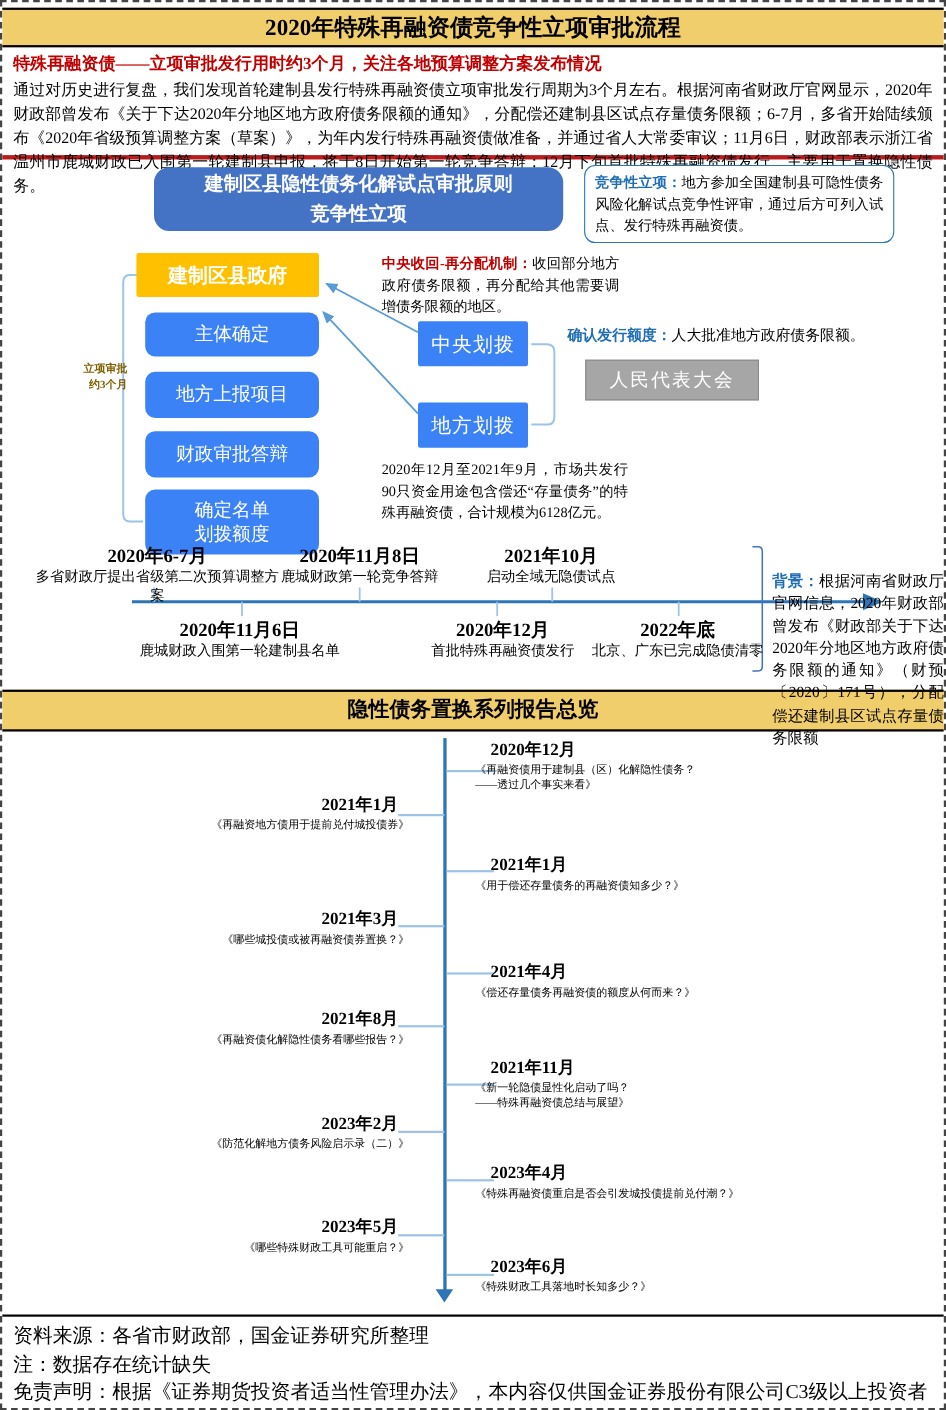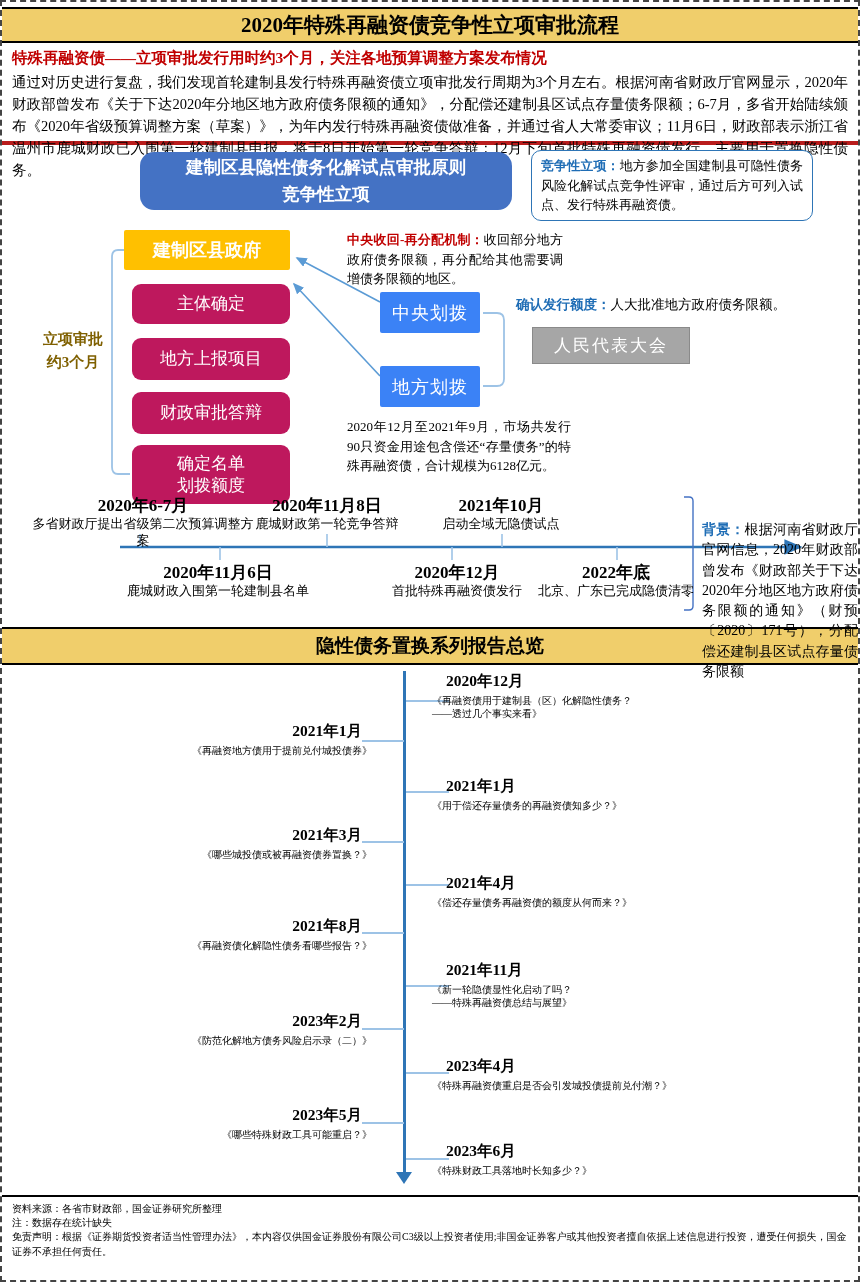--- a/index.html
+++ b/index.html
@@ -21,38 +21,38 @@
   #summary .body-text { font-size:14.5px; line-height:1.52; text-align:justify; }
 
   #flow { position:relative; height:482px; }
   #flow svg.overlay { position:absolute; left:0; top:0; pointer-events:none; }
 
   .abs { position:absolute; }
   .box { display:flex; align-items:center; justify-content:center; text-align:center;
          color:#fff; white-space:pre-line; }
   .box-main { left:138px; top:7px; width:372px; height:58px; background:#4472C4;
               border-radius:14px; font-size:17.5px; font-weight:bold; line-height:1.55; }
-  .box-step { left:130px; width:158px; background:#be185d; border-radius:9px; font-size:17px; line-height:1.25; }
+  .box-step { left:130px; width:158px; background:#3b82f6; border-radius:9px; font-size:17px; line-height:1.25; }
   .box-gold { left:122px; top:85px; width:166px; height:40px; background:#FFC000;
               font-size:18px; font-weight:bold; border-radius:2px; }
   .box-light { width:100px; height:41px; background:#3b82f6; font-size:18px; letter-spacing:1px; border-radius:2px; }
   .box-gray { left:530px; top:182px; width:158px; height:37px; background:#A6A6A6;
               border:1px solid #8a8a8a; font-size:17px; letter-spacing:2px; }
 
   .note { font-size:13px; line-height:1.5; text-align:justify; }
   .lbl-blue { color:#1F6DB5; font-weight:bold; }
   .lbl-red  { color:#C00000; font-weight:bold; }
   #competitive-note { left:529px; top:5px; width:282px; border:1.6px solid #2E75B6;
                       border-radius:10px; padding:5px 9px; background:#fff; }
   #redistribution-note { left:345px; top:85px; width:216px; }
   #quota-note { left:514px; top:150px; width:336px; font-size:13.5px; }
   #issuance-note { left:345px; top:272px; width:224px; }
   #background-note { left:700px; top:347px; width:156px; font-size:14px; line-height:1.45;margin-top:28px; }
-  #duration-label { left:28px; top:183px; width:86px; text-align:center; color:#7F6000;
-                    font-weight:bold; font-size:15px; line-height:1.5; white-space:pre-line; }
+  #duration-label { left:28px; top:183px; width:86px; text-align:right; color:#7F6000;
+                    font-weight:bold; font-size:10px; line-height:1.5; white-space:pre-line; }
 
   .tl { position:absolute; text-align:center; }
   .tl .d { font-weight:bold; font-size:17px; line-height:1.25; }
   .tl .t { font-size:13px; line-height:1.3; }
 
   #reports { position:relative; height:532px; border-bottom:2px solid #000; }
   .vline  { position:absolute; left:401px; top:6px; width:3px; height:502px; background:#2E75B6; }
   .varrow { position:absolute; left:394px; top:507px; width:0; height:0;
             border-left:8px solid transparent; border-right:8px solid transparent;
             border-top:12px solid #2E75B6; }
@@ -60,21 +60,21 @@
   .tick.r { left:404px; width:43px; }
   .tick.l { left:360px; width:42px; }
   .rep { position:absolute; }
   .rep .d { font-weight:bold; font-size:15.5px; margin-bottom:2px; }
   .rep .t { font-size:10px; line-height:1.32; white-space:pre-line; }
   .rep.right { left:430px; width:412px; text-align:left; }
   .rep.right .d { padding-left:14px; }
   .rep.left { left:16px; width:354px; text-align:right; }
   .rep.left .d { padding-right:10px; }
 
-  #footer { height:71px; padding:5px 10px 0 10px; font-size:10px; line-height:1.42; }
+  #footer { height:71px; padding:5px 10px 0 10px; font-size:18px; line-height:1.42; }
 </style>
 </head>
 <body>
 
 <div id="title-bar" class="gold-bar">2020年特殊再融资债竞争性立项审批流程</div>
 
 <div id="summary">
   <div class="head">特殊再融资债——立项审批发行用时约3个月，关注各地预算调整方案发布情况</div>
   <div class="body-text">通过对历史进行复盘，我们发现首轮建制县发行特殊再融资债立项审批发行周期为3个月左右。根据河南省财政厅官网显示，2020年财政部曾发布《关于下达2020年分地区地方政府债务限额的通知》，分配偿还建制县区试点存量债务限额；6-7月，多省开始陆续颁布《2020年省级预算调整方案（草案）》，为年内发行特殊再融资债做准备，并通过省人大常委审议；11月6日，财政部表示浙江省温州市鹿城财政已入围第一轮建制县申报，将于8日开始第一轮竞争答辩；12月下旬首批特殊再融资债发行，主要用于置换隐性债务。</div>
 </div>

